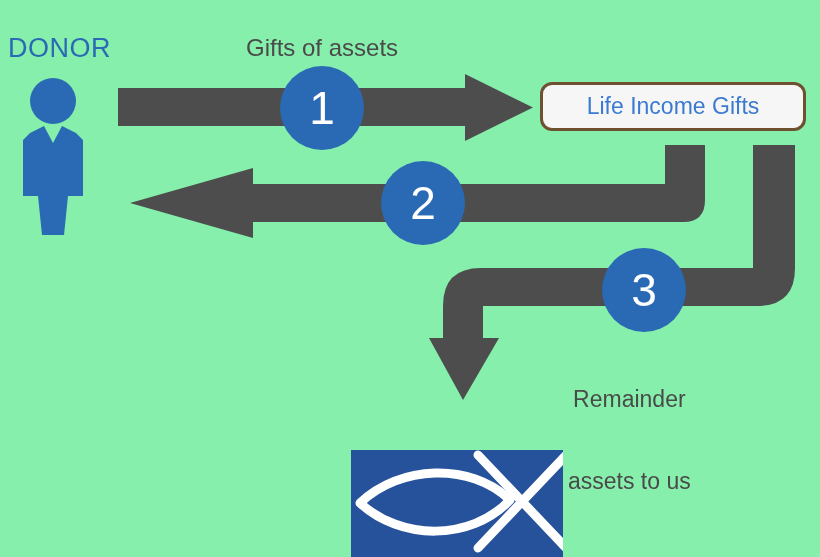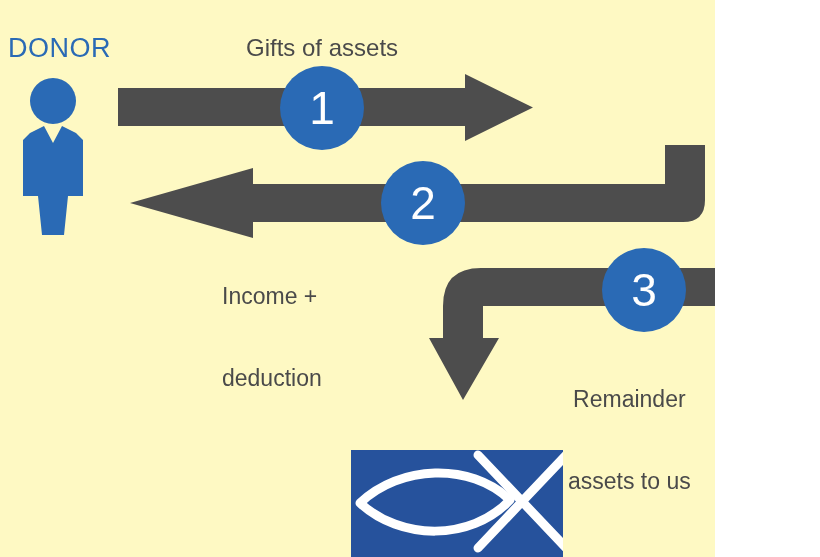--- a/index.html
+++ b/index.html
@@ -5,23 +5,23 @@
   html, body {
     margin: 0;
     padding: 0;
     background: #ffffff;
   }
   body {
     font-family: "Liberation Sans", sans-serif;
   }
   #canvas {
     position: relative;
-    width: 715px;
+    width: 820px;
     height: 557px;
-    background: #fef9c3;
+    background: #86efac;
     overflow: hidden;
   }
   #diagram-svg {
     position: absolute;
     left: 0;
     top: 0;
     width: 820px;
     height: 557px;
   }
   .txt {
@@ -120,28 +120,27 @@
         <path d="M478 455 L570 552" fill="none" stroke="#ffffff" stroke-width="9" stroke-linecap="round"></path>
         <path d="M478 548 L570 451" fill="none" stroke="#ffffff" stroke-width="9" stroke-linecap="round"></path>
       </g>
     </g>
   </svg>
 
   <div class="txt" id="donor-label">DONOR</div>
 
   <div class="txt" id="label-gift">Gifts of assets</div>
 
-  <div class="txt" id="label-income">
-    <div>Income +</div>
-    <div>deduction</div>
-  </div>
 
   <div class="txt" id="label-remainder">
     <div>Remainder</div>
     <div>assets to us</div>
   </div>
 
   <div class="circle-num" id="circle-1">1</div>
   <div class="circle-num" id="circle-2">2</div>
   <div class="circle-num" id="circle-3">3</div>
 
+  <div id="life-income-box">
+    <span>Life Income Gifts</span>
+  </div>
 
 </div>
 
 </body></html>

